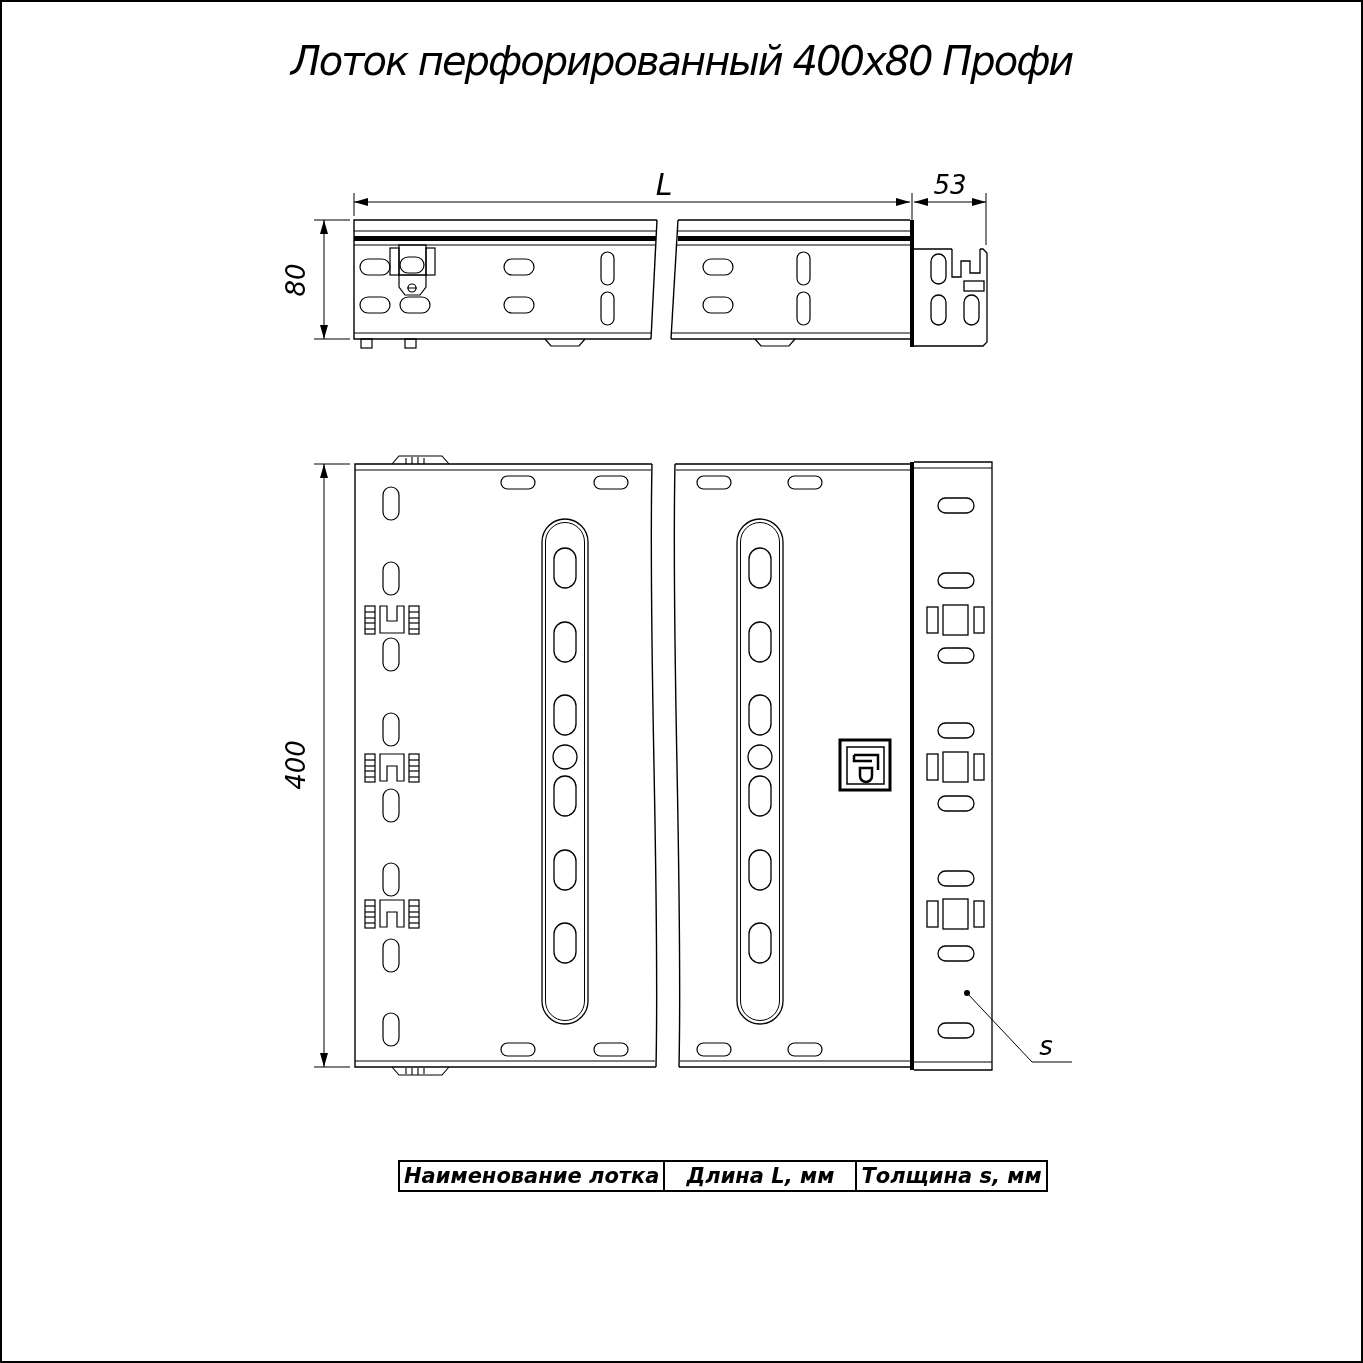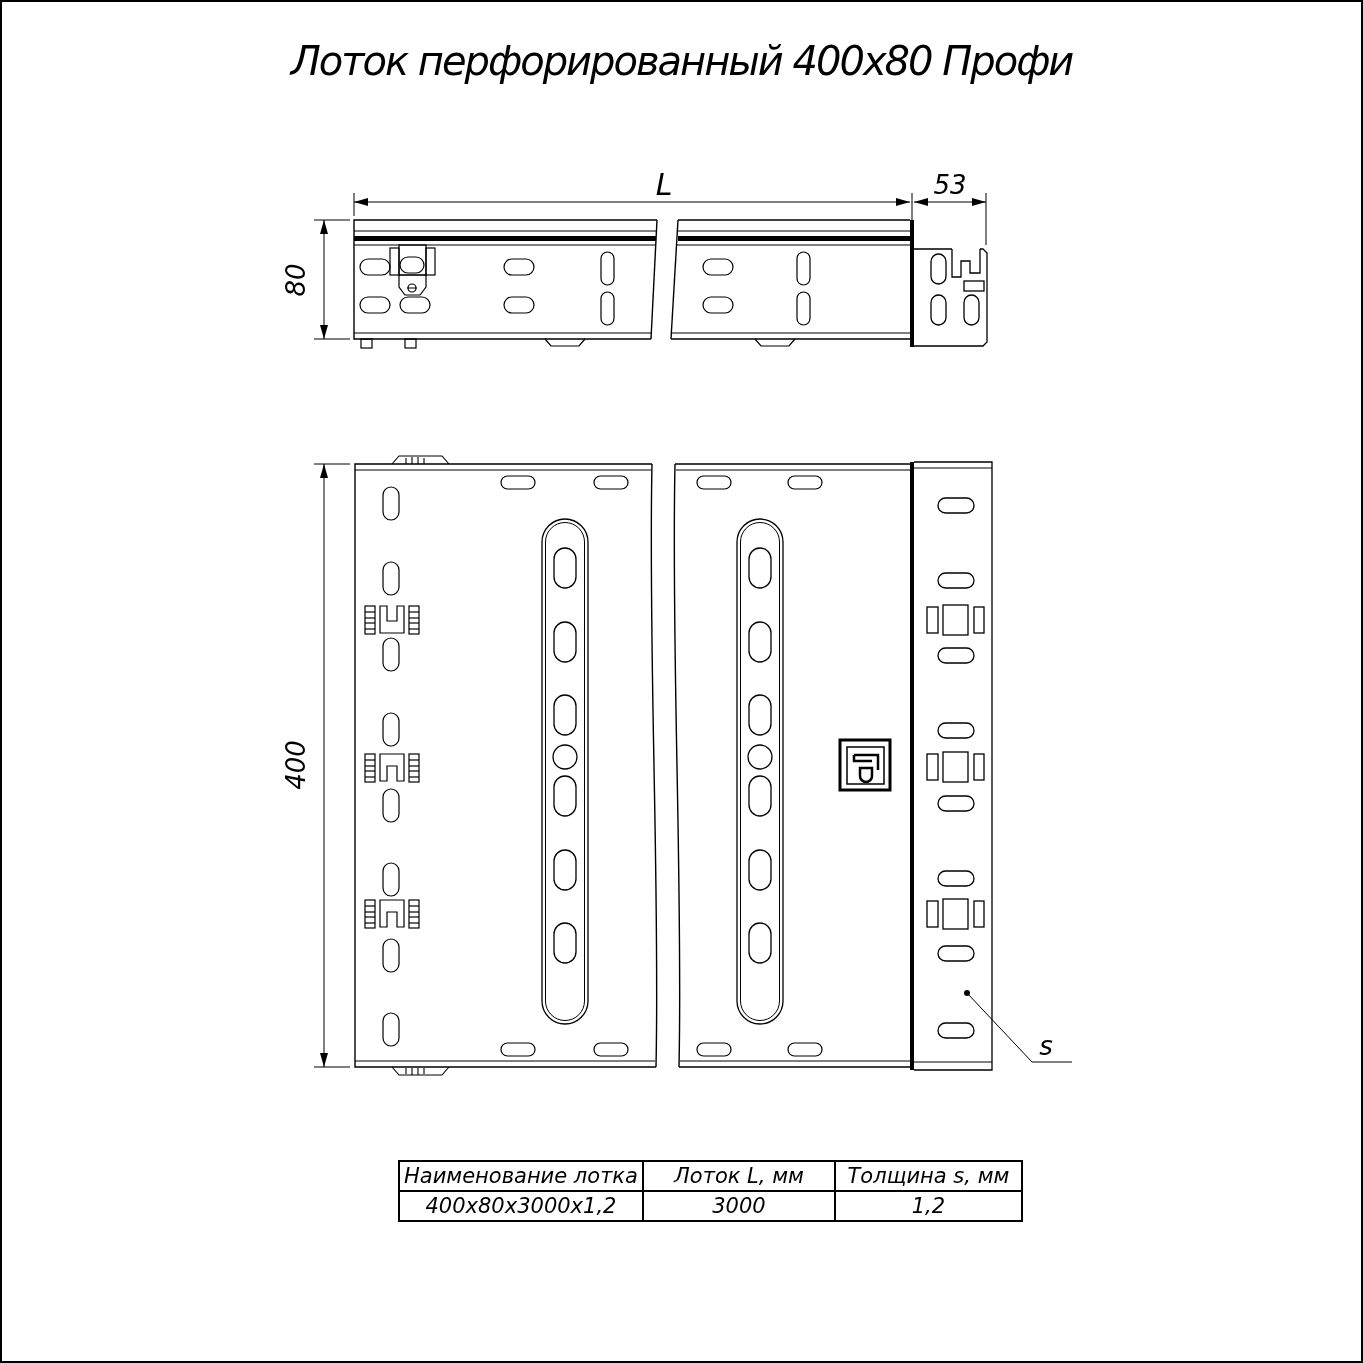--- a/index.html
+++ b/index.html
@@ -5,21 +5,21 @@
   html,body{margin:0;padding:0;background:#fff;}
   .page{position:relative;width:1363px;height:1363px;background:#ffffff;
         border:2px solid #000;box-sizing:border-box;overflow:hidden;
         font-family:"DejaVu Sans",sans-serif;color:#000;}
   .title{position:absolute;top:36px;left:0;width:100%;text-align:center;
          font-style:italic;font-size:40px;letter-spacing:-2px;line-height:1.15;}
   svg.drawing{position:absolute;left:0;top:0;}
   .spec-table{position:absolute;left:396px;top:1158px;}
   .spec-table table{border-collapse:collapse;table-layout:fixed;
                     font-style:italic;font-size:21px;}
-  .spec-table th,.spec-table td{border:2px solid #000;font-weight:normal;
+  .spec-table th,.spec-table td{border:2px solid #000;font-weight:bold;
                     text-align:center;vertical-align:middle;height:28px;padding:0 4px;
                     white-space:nowrap;overflow:hidden;}
 </style>
 </head>
 <body>
 
 <div class="page">
 
   <div class="title">
     <div>Лоток перфорированный 400х80 Профи</div>
@@ -241,27 +241,22 @@
   <div class="spec-table">
     <table>
       <colgroup>
           <col style="width:209px">
           <col style="width:192px">
           <col style="width:187px">
         </colgroup>
       <thead>
         <tr>
           <th>Наименование лотка</th>
-          <th>Лоток L, мм</th>
+          <th>Длина L, мм</th>
           <th>Толщина s, мм</th>
         </tr>
       </thead>
       <tbody>
-        <tr>
-          <td>400х80х3000х1,2</td>
-          <td>3000</td>
-          <td>1,2</td>
-        </tr>
       </tbody>
     </table>
   </div>
 
 </div>
 
 </body></html>

